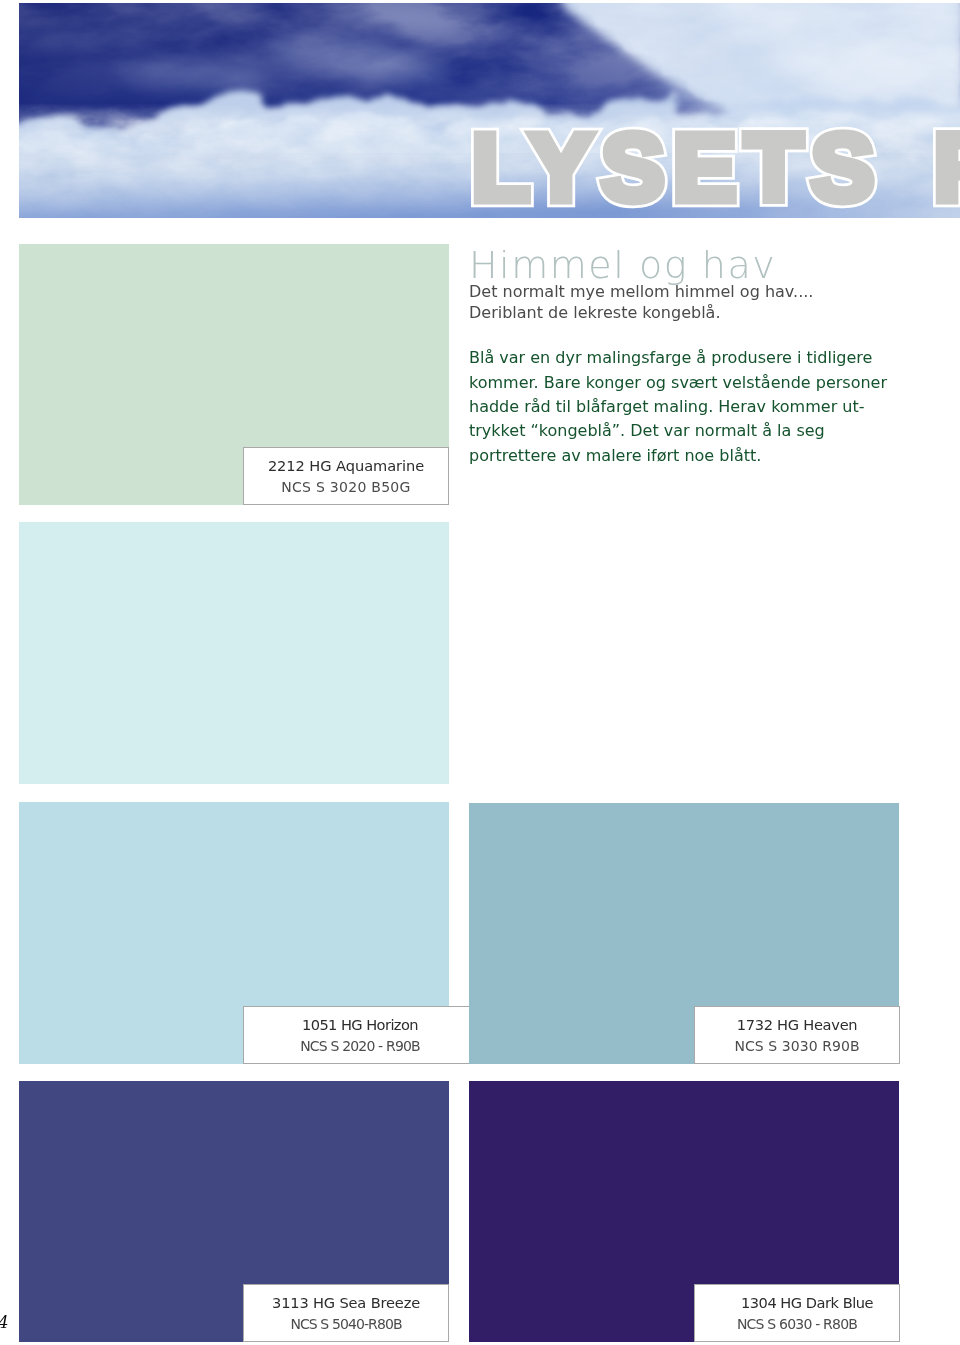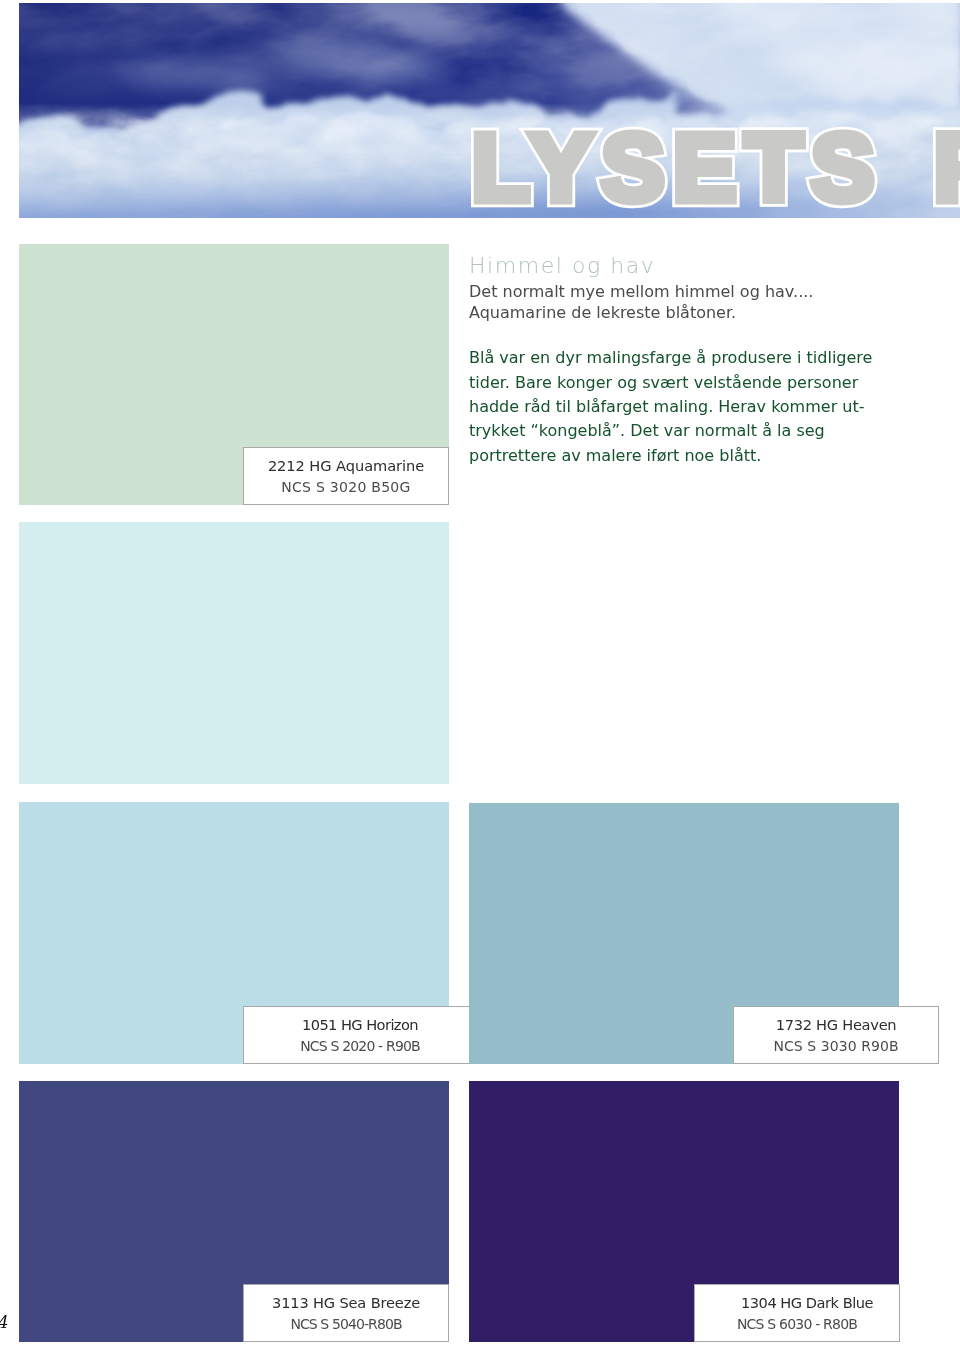--- a/index.html
+++ b/index.html
@@ -38,21 +38,21 @@
   [data-name="swatch-label-heaven"] .nm     {letter-spacing:-0.27px;}
   [data-name="swatch-label-heaven"] .ncs    {letter-spacing:0.07px;}
   [data-name="swatch-label-sea-breeze"] .nm {letter-spacing:-0.16px;}
   [data-name="swatch-label-sea-breeze"] .ncs{letter-spacing:-0.90px;}
   [data-name="swatch-label-dark-blue"] .nm  {letter-spacing:-0.49px;margin-left:20px;}
   [data-name="swatch-label-dark-blue"] .ncs {letter-spacing:-0.79px;}
 
   
   .txt{position:absolute;left:469px;top:249px;width:420px;
        font-family:"DejaVu Sans",sans-serif;}
-  .head{margin:0;font-weight:300;font-size:22px;line-height:33px;
+  .head{margin:0;font-weight:300;font-size:38px;line-height:33px;
         color:#b0c1bf;letter-spacing:1.55px;white-space:nowrap;}
   .intro{margin:0;font-size:16px;line-height:20.6px;color:#4b4b4b;white-space:nowrap;}
   .para{margin:0;font-size:16px;line-height:24.4px;color:#14532d;white-space:nowrap;}
   .gap{height:23px;}
 
   .pageno{position:absolute;left:-2px;top:1315px;font-size:16.5px;color:#0c0c0c;
           font-family:"DejaVu Serif",serif;font-style:italic;line-height:16px;}
 </style>
 </head>
 <body>
@@ -291,26 +291,26 @@
         <text class="ht ht-out" x="453" y="196.5" xml:space="preserve" data-name="hero-title-outline" style="stroke: rgb(255, 255, 255);">LYSETS F</text>
         <text class="ht ht-in" x="453" y="196.5" xml:space="preserve" data-name="hero-title-text" style="fill: rgb(201, 201, 199); stroke: rgb(201, 201, 199);">LYSETS F</text>
       </svg>
     </div>
   </div>
 
   <div class="txt" data-name="article-text-column">
     <div class="head" data-name="article-heading" style="color: rgb(176, 193, 191);">Himmel og hav</div>
     <div class="intro" data-name="article-intro">
       <div data-name="article-intro-line-1">Det normalt mye mellom himmel og hav....</div>
-      <div data-name="article-intro-line-2">Aquamarine de lekreste blåtoner.</div>
+      <div data-name="article-intro-line-2">Deriblant de lekreste kongeblå.</div>
     </div>
     <div class="gap" data-name="paragraph-spacer"></div>
     <div class="para" data-name="article-body">
       <div data-name="article-body-line-1">Blå var en dyr malingsfarge å produsere i tidligere</div>
-      <div data-name="article-body-line-2">tider. Bare konger og svært velstående personer</div>
+      <div data-name="article-body-line-2">kommer. Bare konger og svært velstående personer</div>
       <div data-name="article-body-line-3">hadde råd til blåfarget maling. Herav kommer ut-</div>
       <div data-name="article-body-line-4">trykket “kongeblå”. Det var normalt å la seg</div>
       <div data-name="article-body-line-5">portrettere av malere iført noe blått.</div>
     </div>
   </div>
 
   <div class="sw" data-name="swatch-aquamarine" style="left: 19px; top: 244px; width: 430px; height: 261px; background: rgb(206, 226, 210);"></div>
   <div class="lbl" data-name="swatch-label-aquamarine" style="left:243px;top:447px;width:206px;height:58px;">
     <div class="nm" data-name="swatch-name">2212 HG Aquamarine</div>
     <div class="ncs" data-name="swatch-ncs">NCS S 3020 B50G</div>
@@ -318,21 +318,21 @@
 
   <div class="sw" data-name="swatch-sky" style="left: 19px; top: 522px; width: 430px; height: 262px; background: rgb(212, 237, 239);"></div>
 
   <div class="sw" data-name="swatch-horizon" style="left: 19px; top: 802px; width: 430px; height: 262px; background: rgb(186, 221, 232);"></div>
   <div class="lbl" data-name="swatch-label-horizon" style="left:243px;top:1006px;width:234px;height:58px;">
     <div class="nm" data-name="swatch-name">1051 HG Horizon</div>
     <div class="ncs" data-name="swatch-ncs">NCS S 2020 - R90B</div>
   </div>
 
   <div class="sw" data-name="swatch-heaven" style="left: 469px; top: 803px; width: 430px; height: 261px; background: rgb(148, 189, 201);"></div>
-  <div class="lbl" data-name="swatch-label-heaven" style="left:694px;top:1006px;width:206px;height:58px;margin-left:39px;">
+  <div class="lbl" data-name="swatch-label-heaven" style="left:694px;top:1006px;width:206px;height:58px;">
     <div class="nm" data-name="swatch-name">1732 HG Heaven</div>
     <div class="ncs" data-name="swatch-ncs">NCS S 3030 R90B</div>
   </div>
 
   <div class="sw" data-name="swatch-sea-breeze" style="left: 19px; top: 1081px; width: 430px; height: 261px; background: rgb(65, 71, 128);"></div>
   <div class="lbl" data-name="swatch-label-sea-breeze" style="left:243px;top:1284px;width:206px;height:58px;">
     <div class="nm" data-name="swatch-name">3113 HG Sea Breeze</div>
     <div class="ncs" data-name="swatch-ncs">NCS S 5040-R80B</div>
   </div>
 

